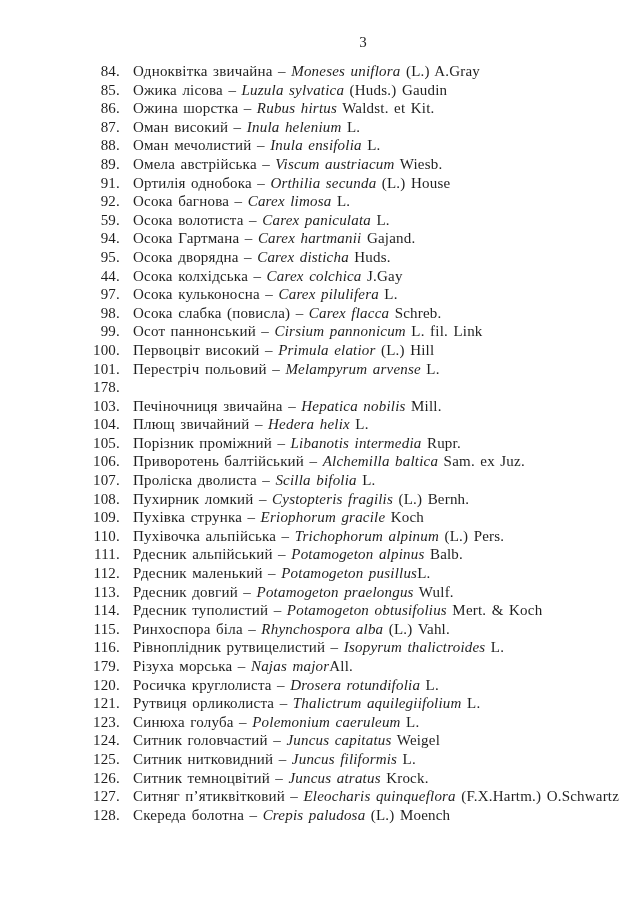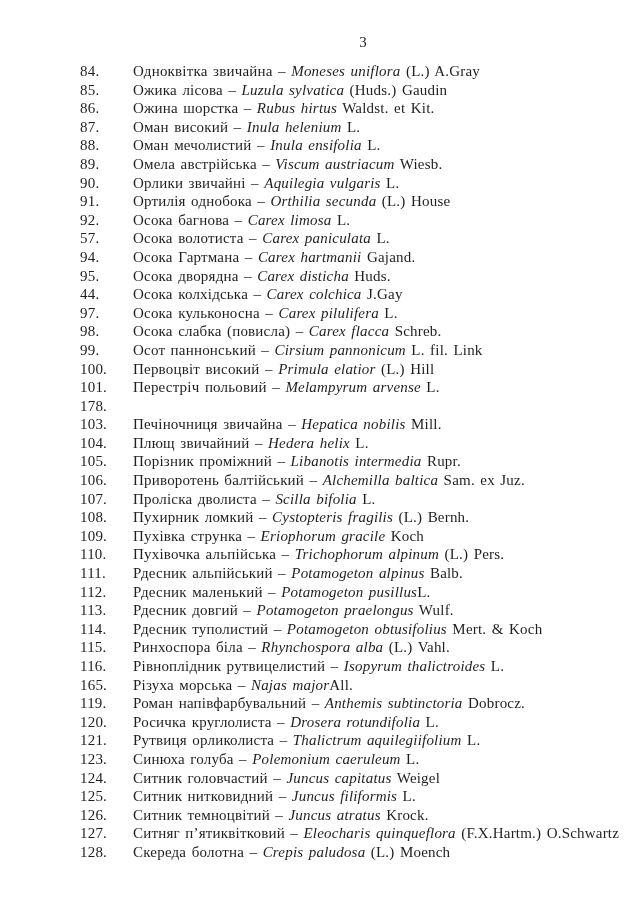--- a/index.html
+++ b/index.html
@@ -31,21 +31,21 @@
   }
   .row {
     display: flex;
     align-items: baseline;
     line-height: 18.6px;
     white-space: nowrap;
   }
   .num {
     flex: 0 0 40px;
     margin-left: 80px;
-    text-align: left;
+    text-align: right;
     letter-spacing: 0.2px;
   }
   .entry {
     padding-left: 13px;
     letter-spacing: 0.2px;
     word-spacing: 1.5px;
   }
   .lat {
     font-style: italic;
   }
@@ -75,33 +75,29 @@
     </div>
       <div class="row">
       <span class="num">88.</span>
       <span class="entry"><span>Оман мечолистий – </span><span class="lat">Inula ensifolia</span><span> L.</span></span>
     </div>
       <div class="row">
       <span class="num">89.</span>
       <span class="entry"><span>Омела австрійська – </span><span class="lat">Viscum austriacum</span><span> Wiesb.</span></span>
     </div>
       <div class="row">
-      <span class="num">90.</span>
-      <span class="entry"><span>Орлики звичайні – </span><span class="lat">Aquilegia vulgaris</span><span> L.</span></span>
-    </div>
-      <div class="row">
       <span class="num">91.</span>
       <span class="entry"><span>Ортилія однобока – </span><span class="lat">Orthilia secunda</span><span> (L.) House</span></span>
     </div>
       <div class="row">
       <span class="num">92.</span>
       <span class="entry"><span>Осока багнова – </span><span class="lat">Carex limosa</span><span> L.</span></span>
     </div>
       <div class="row">
-      <span class="num">57.</span>
+      <span class="num">59.</span>
       <span class="entry"><span>Осока волотиста – </span><span class="lat">Carex paniculata</span><span> L.</span></span>
     </div>
       <div class="row">
       <span class="num">94.</span>
       <span class="entry"><span>Осока Гартмана – </span><span class="lat">Carex hartmanii</span><span> Gajand.</span></span>
     </div>
       <div class="row">
       <span class="num">95.</span>
       <span class="entry"><span>Осока дворядна – </span><span class="lat">Carex disticha</span><span> Huds.</span></span>
     </div>
@@ -182,26 +178,22 @@
     </div>
       <div class="row">
       <span class="num">115.</span>
       <span class="entry"><span>Ринхоспора біла – </span><span class="lat">Rhynchospora alba</span><span> (L.) Vahl.</span></span>
     </div>
       <div class="row">
       <span class="num">116.</span>
       <span class="entry"><span>Рівноплідник рутвицелистий – </span><span class="lat">Isopyrum thalictroides</span><span> L.</span></span>
     </div>
       <div class="row">
-      <span class="num">165.</span>
+      <span class="num">179.</span>
       <span class="entry"><span>Різуха морська – </span><span class="lat">Najas major</span><span>All.</span></span>
-    </div>
-      <div class="row">
-      <span class="num">119.</span>
-      <span class="entry"><span>Роман напівфарбувальний – </span><span class="lat">Anthemis subtinctoria</span><span> Dobrocz.</span></span>
     </div>
       <div class="row">
       <span class="num">120.</span>
       <span class="entry"><span>Росичка круглолиста – </span><span class="lat">Drosera rotundifolia</span><span> L.</span></span>
     </div>
       <div class="row">
       <span class="num">121.</span>
       <span class="entry"><span>Рутвиця орликолиста – </span><span class="lat">Thalictrum aquilegiifolium</span><span> L.</span></span>
     </div>
       <div class="row">

